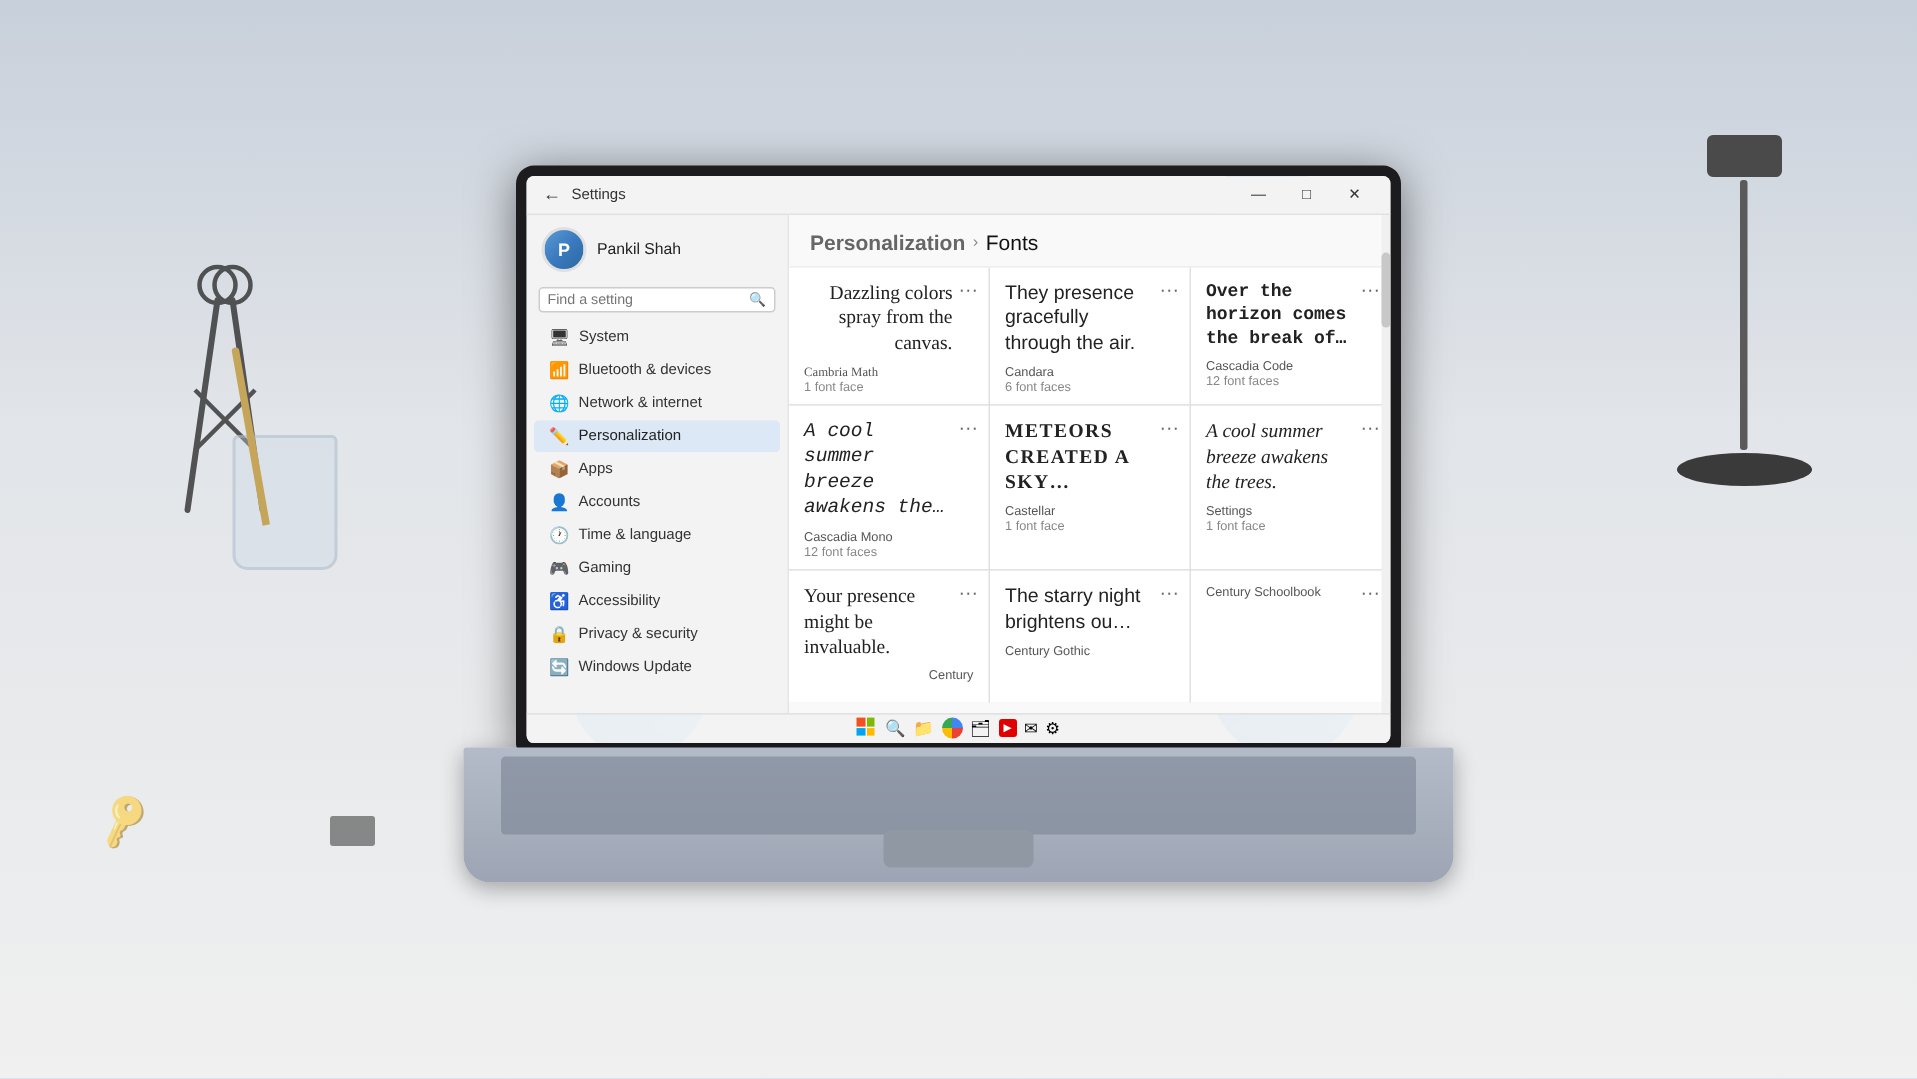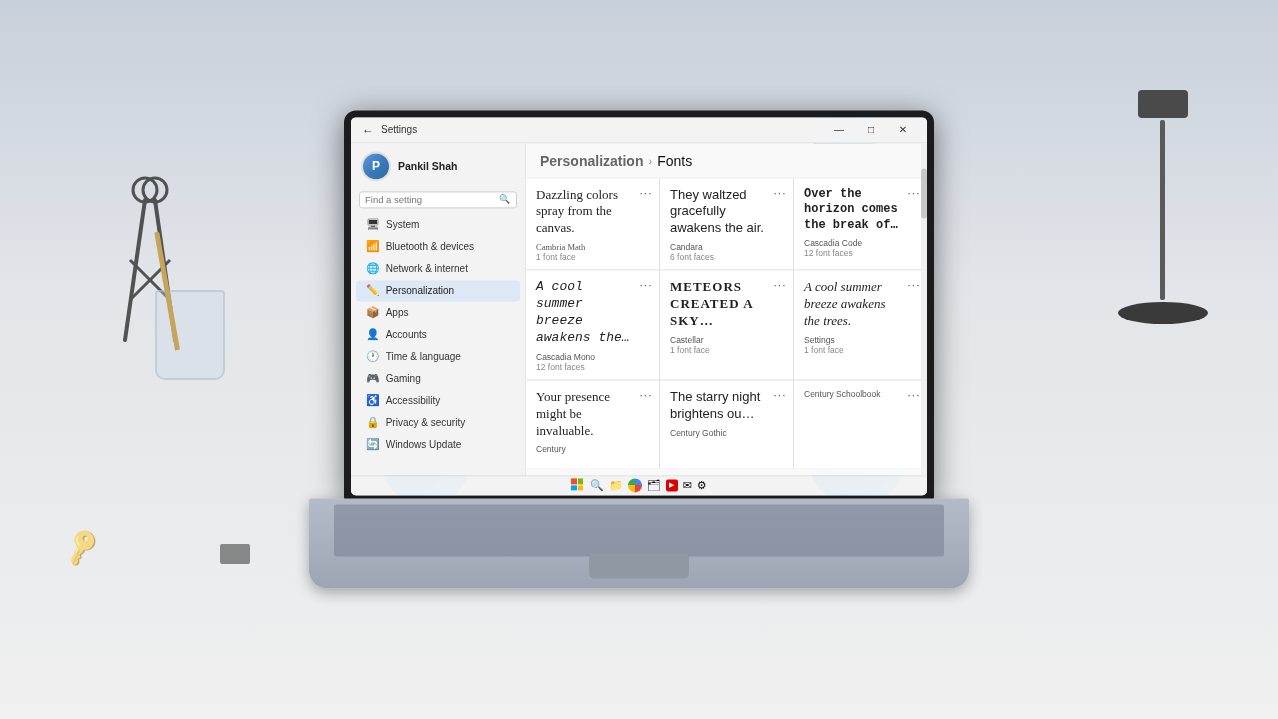--- a/index.html
+++ b/index.html
@@ -78,21 +78,21 @@
         </div>
 
         <div style="display:flex;flex:1;overflow:hidden;">
 
           <div style="width:175px;flex-shrink:0;background:#f3f3f3;overflow-y:auto;border-right:1px solid #e5e5e5;">
 
             <div style="display:flex;align-items:center;padding:8px 10px;margin-bottom:2px;cursor:pointer;">
               <div style="width:30px;height:30px;border-radius:50%;background:linear-gradient(135deg,#5b9bd5,#3a7abf,#2d6aa0);display:flex;align-items:center;justify-content:center;color:white;font-size:12px;font-weight:bold;flex-shrink:0;border:2px solid #e0e0e0;">
                 <span>P</span>
               </div>
-              <span style="margin-left:7px;font-size:10.5px;font-weight:700;color:#222;">Pankil Shah</span>
+              <span style="margin-left:7px;font-size:10.5px;font-weight:400;color:#222;">Pankil Shah</span>
             </div>
 
             <div style="margin:2px 8px 6px;display:flex;align-items:center;background:white;border:1px solid #ccc;border-radius:3px;padding:2px 5px;">
               <input style="border: none; outline: none; font-size: 9.5px; flex: 1 1 0%; background: transparent;" placeholder="Find a setting">
               <span style="font-size:9px;color:#666;">🔍</span>
             </div>
 
             <div style="display:flex;align-items:center;padding:4px 10px;cursor:pointer;margin:0 5px 1px;border-radius:3px;font-size:10px;color:#333;">
               <span style="margin-right:6px;font-size:11px;">🖥</span>
               <span>System</span>
@@ -144,28 +144,28 @@
             <div style="padding:10px 14px 8px;background:#f9f9f9;display:flex;align-items:center;gap:5px;border-bottom:1px solid #eee;">
               <span style="font-size:14px;font-weight:600;color:#666;cursor:pointer;">Personalization</span>
               <span style="font-size:11px;color:#888;">›</span>
               <span style="font-size:14px;font-weight:400;color:#111;">Fonts</span>
             </div>
 
             <div style="display:grid;grid-template-columns:repeat(3,1fr);gap:1px;background:#e0e0e0;margin:0;">
 
               <div style="background:white;padding:9px 10px 7px;position:relative;cursor:pointer;min-height:88px;">
                 <div style="position:absolute;top:7px;right:7px;font-size:13px;color:#666;cursor:pointer;">···</div>
-                <div style="font-family:Georgia,serif;font-size:13px;line-height:1.3;color:#222;margin-bottom:5px;margin-right:14px;">Dazzling colors spray from the canvas.</div>
+                <div style="font-family:Georgia,serif;font-size:13px;line-height:1.3;color:#222;margin-bottom:5px;margin-right:14px;text-align:right;">Dazzling colors spray from the canvas.</div>
                 <div style="font-size:8.5px;color:#555;font-family:Liberation Serif, serif;">Cambria Math</div>
                 <div style="font-size:8.5px;color:#888;">1 font face</div>
               </div>
 
               <div style="background:white;padding:9px 10px 7px;position:relative;cursor:pointer;min-height:88px;">
                 <div style="position:absolute;top:7px;right:7px;font-size:13px;color:#666;cursor:pointer;">···</div>
-                <div style="font-family:Candara,sans-serif;font-size:13px;line-height:1.3;color:#222;margin-bottom:5px;margin-right:14px;">They waltzed gracefully awakens the air.</div>
+                <div style="font-family:Candara,sans-serif;font-size:13px;line-height:1.3;color:#222;margin-bottom:5px;margin-right:14px;">They presence gracefully through the air.</div>
                 <div style="font-size:8.5px;color:#555;">Candara</div>
                 <div style="font-size:8.5px;color:#888;">6 font faces</div>
               </div>
 
               <div style="background:white;padding:9px 10px 7px;position:relative;cursor:pointer;min-height:88px;">
                 <div style="position:absolute;top:7px;right:7px;font-size:13px;color:#666;cursor:pointer;">···</div>
                 <div style="font-family:'Courier New',monospace;font-size:12px;font-weight:bold;line-height:1.3;color:#222;margin-bottom:5px;margin-right:14px;">Over the horizon comes the break of…</div>
                 <div style="font-size:8.5px;color:#555;">Cascadia Code</div>
                 <div style="font-size:8.5px;color:#888;">12 font faces</div>
               </div>
@@ -187,21 +187,21 @@
               <div style="background:white;padding:9px 10px 7px;position:relative;cursor:pointer;min-height:88px;">
                 <div style="position:absolute;top:7px;right:7px;font-size:13px;color:#666;cursor:pointer;">···</div>
                 <div style="font-family:Georgia,serif;font-size:13px;font-style:italic;line-height:1.3;color:#222;margin-bottom:5px;margin-right:14px;">A cool summer breeze awakens the trees.</div>
                 <div style="font-size:8.5px;color:#555;">Settings</div>
                 <div style="font-size:8.5px;color:#888;">1 font face</div>
               </div>
 
               <div style="background:white;padding:9px 10px 7px;position:relative;cursor:pointer;min-height:88px;">
                 <div style="position:absolute;top:7px;right:7px;font-size:13px;color:#666;cursor:pointer;">···</div>
                 <div style="font-family:Georgia,serif;font-size:13px;line-height:1.3;color:#222;margin-bottom:5px;margin-right:14px;">Your presence might be invaluable.</div>
-                <div style="font-size:8.5px;color:#555;">Century</div>
+                <div style="font-size:8.5px;color:#555;text-align:right;">Century</div>
                 <div style="font-size:8.5px;color:#888;"></div>
               </div>
 
               <div style="background:white;padding:9px 10px 7px;position:relative;cursor:pointer;min-height:88px;">
                 <div style="position:absolute;top:7px;right:7px;font-size:13px;color:#666;cursor:pointer;">···</div>
                 <div style="font-family:'Century Gothic',sans-serif;font-size:13px;line-height:1.3;color:#222;margin-bottom:5px;margin-right:14px;">The starry night brightens ou…</div>
                 <div style="font-size:8.5px;color:#555;">Century Gothic</div>
                 <div style="font-size:8.5px;color:#888;"></div>
               </div>
 

